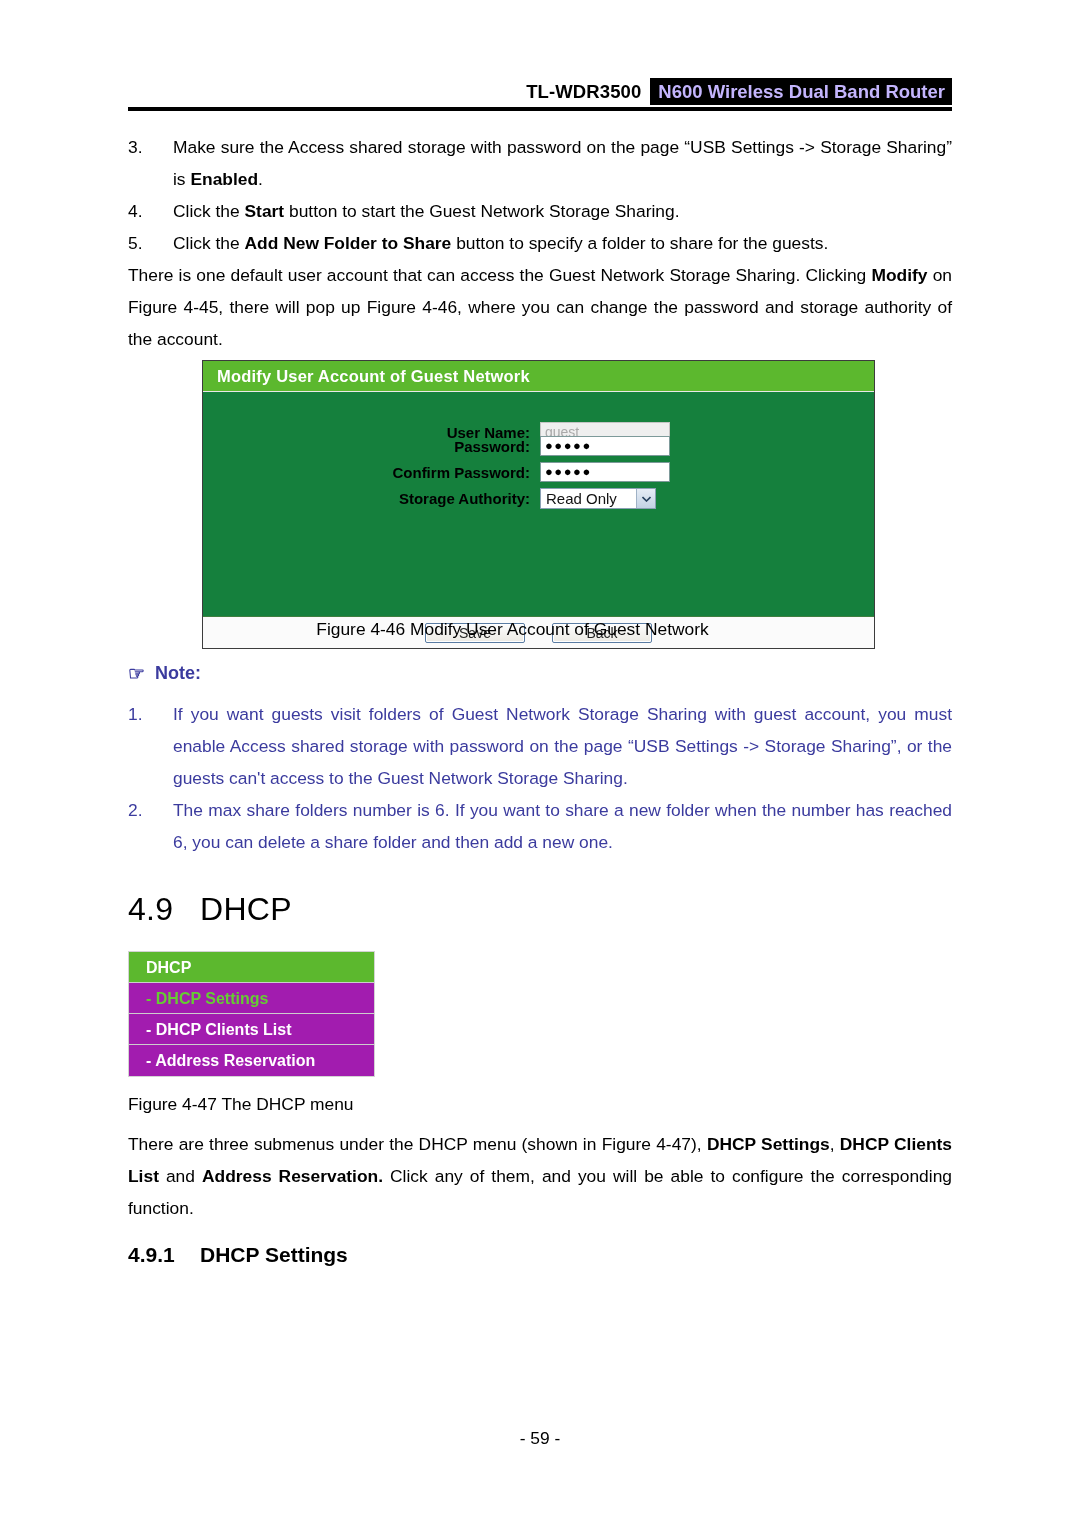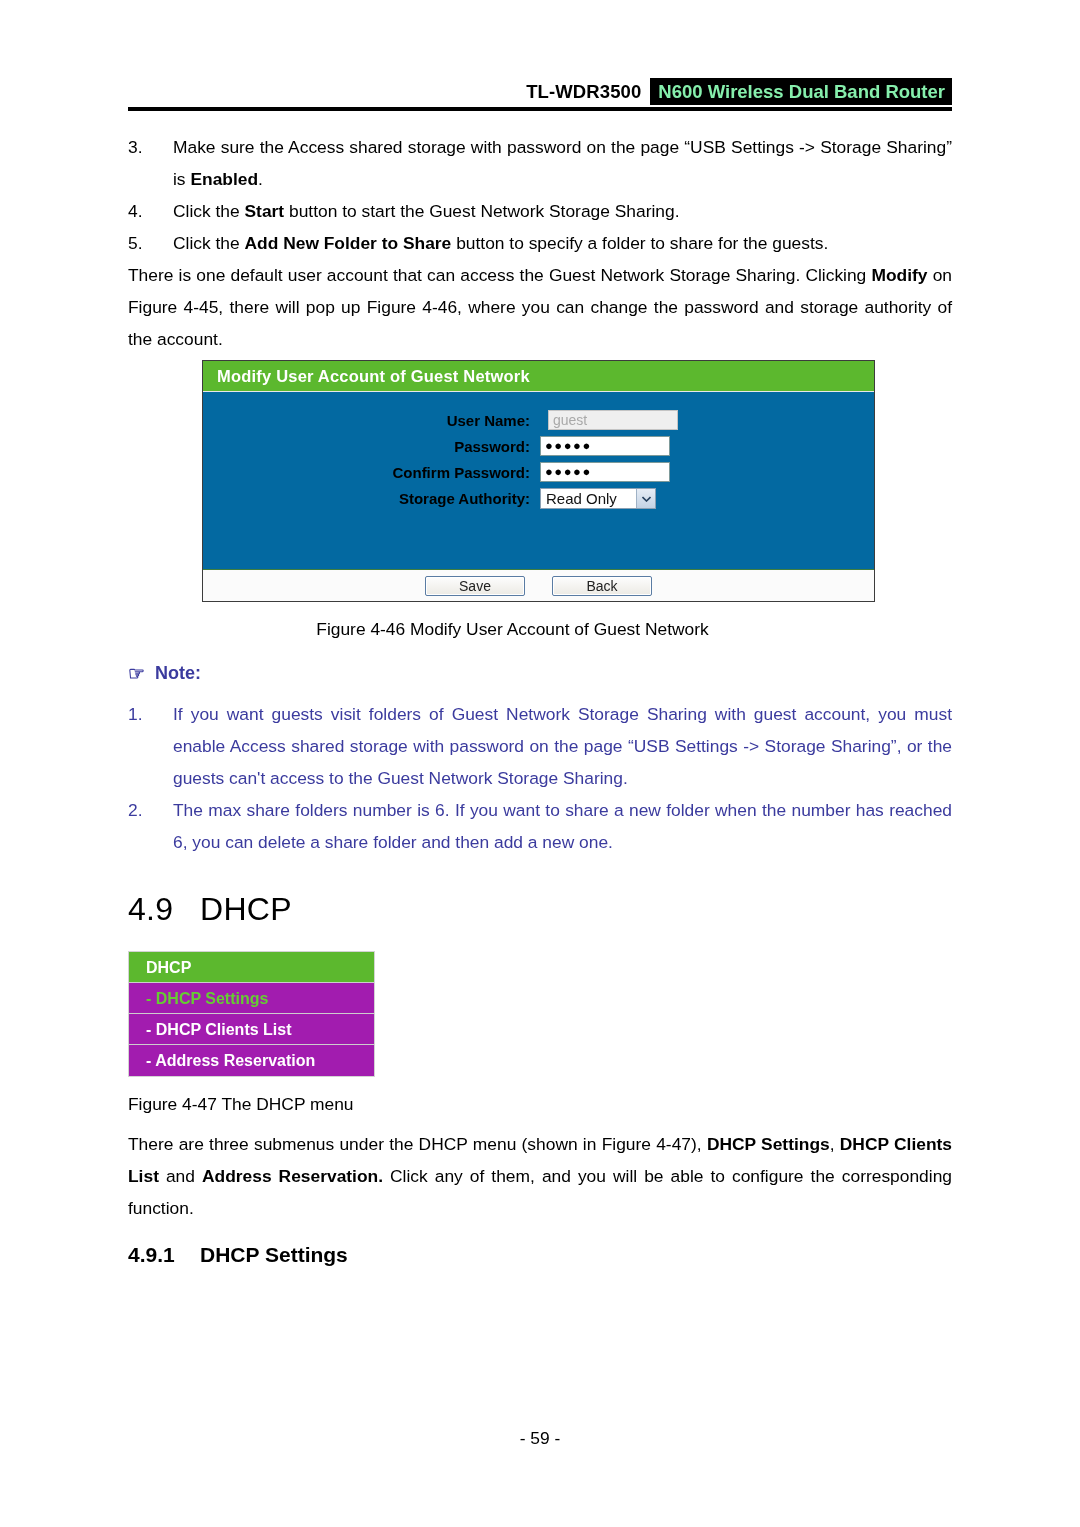--- a/index.html
+++ b/index.html
@@ -40,21 +40,21 @@
     font-size: 18.5px;
     font-weight: bold;
     letter-spacing: 0.1px;
     color: #000;
     line-height: 27px;
     padding-right: 9px;
     white-space: nowrap;
   }
   .product-name {
     background: #000000;
-    color: #86efac;
+    color: #c4b5fd;
     font-size: 18.5px;
     font-weight: bold;
     line-height: 27px;
     padding: 0 7px 0 8px;
     white-space: nowrap;
   }
   .header-rule {
     position: absolute;
     left: 128px;
     top: 107px;
@@ -93,22 +93,22 @@
     width: 30px;
     text-align: left;
   }
 
   
   .ui-shot {
     position: absolute;
     left: 202px;
     top: 360px;
     width: 673px;
-    height: 242px;
-    background: #0369a1;
+    height: 289px;
+    background: #15803d;
     border: 1px solid #3c3c3c;
     box-sizing: border-box;
   }
   .ui-title {
     height: 31px;
     background: #5cb82e;
     color: #ffffff;
     font-size: 16.5px;
     font-weight: bold;
     line-height: 31px;
@@ -349,21 +349,21 @@
       <span id="step5"><span>Click the </span><span class="b">Add New Folder to Share</span><span> button to specify a folder to share for the guests.</span></span>
     </div>
   </div>
 
   <div class="body-text" style="left:128px; top:259px; width:824px;" id="introPara"><span>There is one default user account that can access the Guest Network Storage Sharing. Clicking </span><span class="b">Modify</span><span> on Figure 4-45, there will pop up Figure 4-46, where you can change the password and storage authority of the account.</span></div>
 
   <div class="ui-shot">
     <div class="ui-title">Modify User Account of Guest Network</div>
     <div class="ui-body">
 
-      <div class="form-row" style="top:18px;gap:8px;">
+      <div class="form-row" style="top:30px;">
         <span class="form-label">User Name:</span>
         <span class="text-input disabled">guest</span>
       </div>
 
       <div class="form-row" style="top:44px;">
         <span class="form-label">Password:</span>
         <span class="text-input dots">●●●●●</span>
       </div>
 
       <div class="form-row" style="top:70px;">

